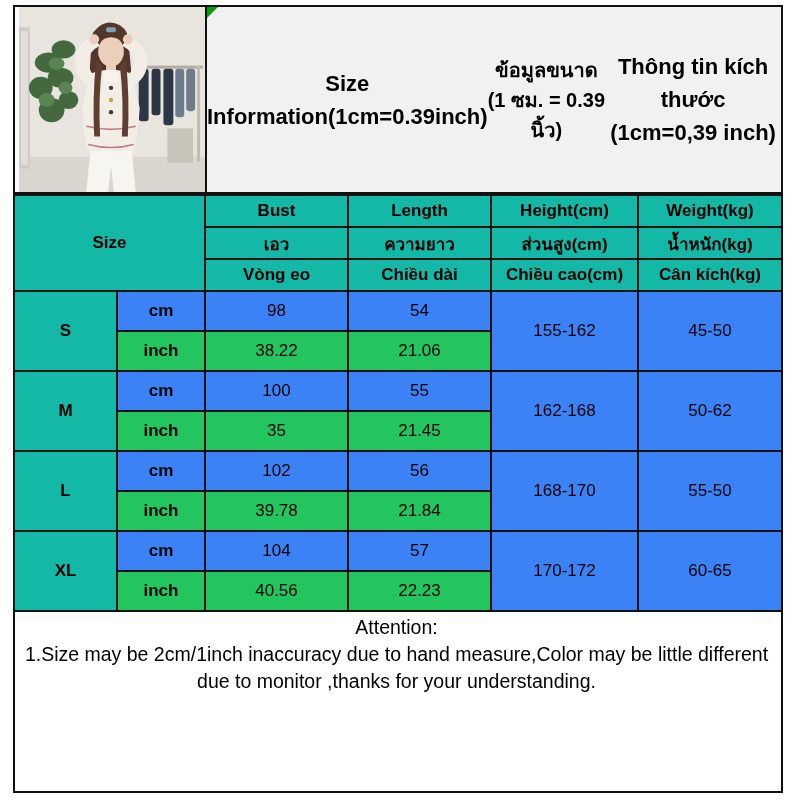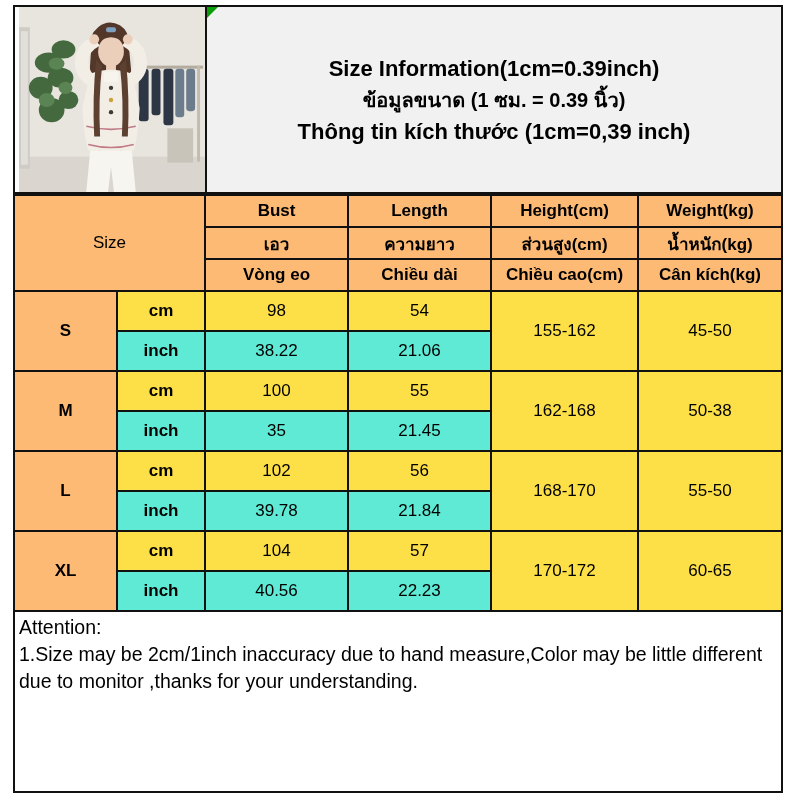--- a/index.html
+++ b/index.html
@@ -23,21 +23,21 @@
   .top-row{display:flex;height:187px;flex:0 0 auto;border-bottom:2px solid #111;box-sizing:border-box;}
   .photo-cell{
     width:192px;flex:0 0 auto;
     border-right:2px solid #111;box-sizing:border-box;
     background:#fff;padding:0 0 0 4px;
   }
   .photo-cell svg{display:block;width:100%;height:100%;}
   .title-cell{
     flex:1;position:relative;
     background:#f1f1f1;
-    display:flex;flex-direction:column;justify-content:center;align-items:center;
+    display:flex;flex-direction:row;justify-content:center;align-items:center;
     text-align:center;
   }
   .corner-flag{
     position:absolute;left:0;top:0;width:0;height:0;
     border-top:11px solid #0a9e0a;
     border-right:11px solid transparent;
   }
   .title-en{font-size:22px;font-weight:bold;line-height:1.5;}
   .title-th{font-size:20px;font-weight:bold;line-height:1.5;text-align:center;}
   .title-vi{font-size:22px;font-weight:bold;line-height:1.5;}
@@ -50,34 +50,34 @@
     border:2px solid #111;
     text-align:center;vertical-align:middle;
     font-size:17px;
     padding:0;
     overflow:hidden;white-space:nowrap;
   }
   table.size-table tr td:first-child{border-left:none;}
   table.size-table tr td:last-child{border-right:none;}
   table.size-table tr.hr td{height:30px;}
   table.size-table tr.dr td{height:38px;}
-  .gray{background:#fdba74;}
-  .lgray{background:#fde047;}
-  .white{background:#5eead4;}
-  .size-hd{font-size:36px;font-weight:normal;margin-left:24px;}
+  .gray{background:#14b8a6;}
+  .lgray{background:#3b82f6;}
+  .white{background:#22c55e;}
+  .size-hd{font-size:36px;font-weight:bold;margin-left:24px;}
   .hd{font-weight:bold;}
   .size-letter{font-size:19px;font-weight:bold;}
   .unit{font-weight:bold;}
   .val{font-weight:normal;}
   
   .attention{
     flex:1;box-sizing:border-box;
     padding:2px 7px 0 4px;
     font-size:19.5px;line-height:1.38;
-    text-align:left;background:#fff;
+    text-align:center;background:#fff;
   }
   .attention div{margin:0;}
 </style>
 </head>
 <body>
 
 <div class="canvas">
   <div class="frame">
 
     <div class="top-row">
@@ -199,21 +199,21 @@
           <td class="white val">38.22</td>
           <td class="white val">21.06</td>
         </tr>
 
         <tr class="dr">
           <td rowspan="2" class="gray size-letter">M</td>
           <td class="lgray unit">cm</td>
           <td class="lgray val">100</td>
           <td class="lgray val">55</td>
           <td rowspan="2" class="lgray val">162-168</td>
-          <td rowspan="2" class="lgray val">50-38</td>
+          <td rowspan="2" class="lgray val">50-62</td>
         </tr>
         <tr class="dr">
           <td class="white unit">inch</td>
           <td class="white val">35</td>
           <td class="white val">21.45</td>
         </tr>
 
         <tr class="dr">
           <td rowspan="2" class="gray size-letter">L</td>
           <td class="lgray unit">cm</td>

